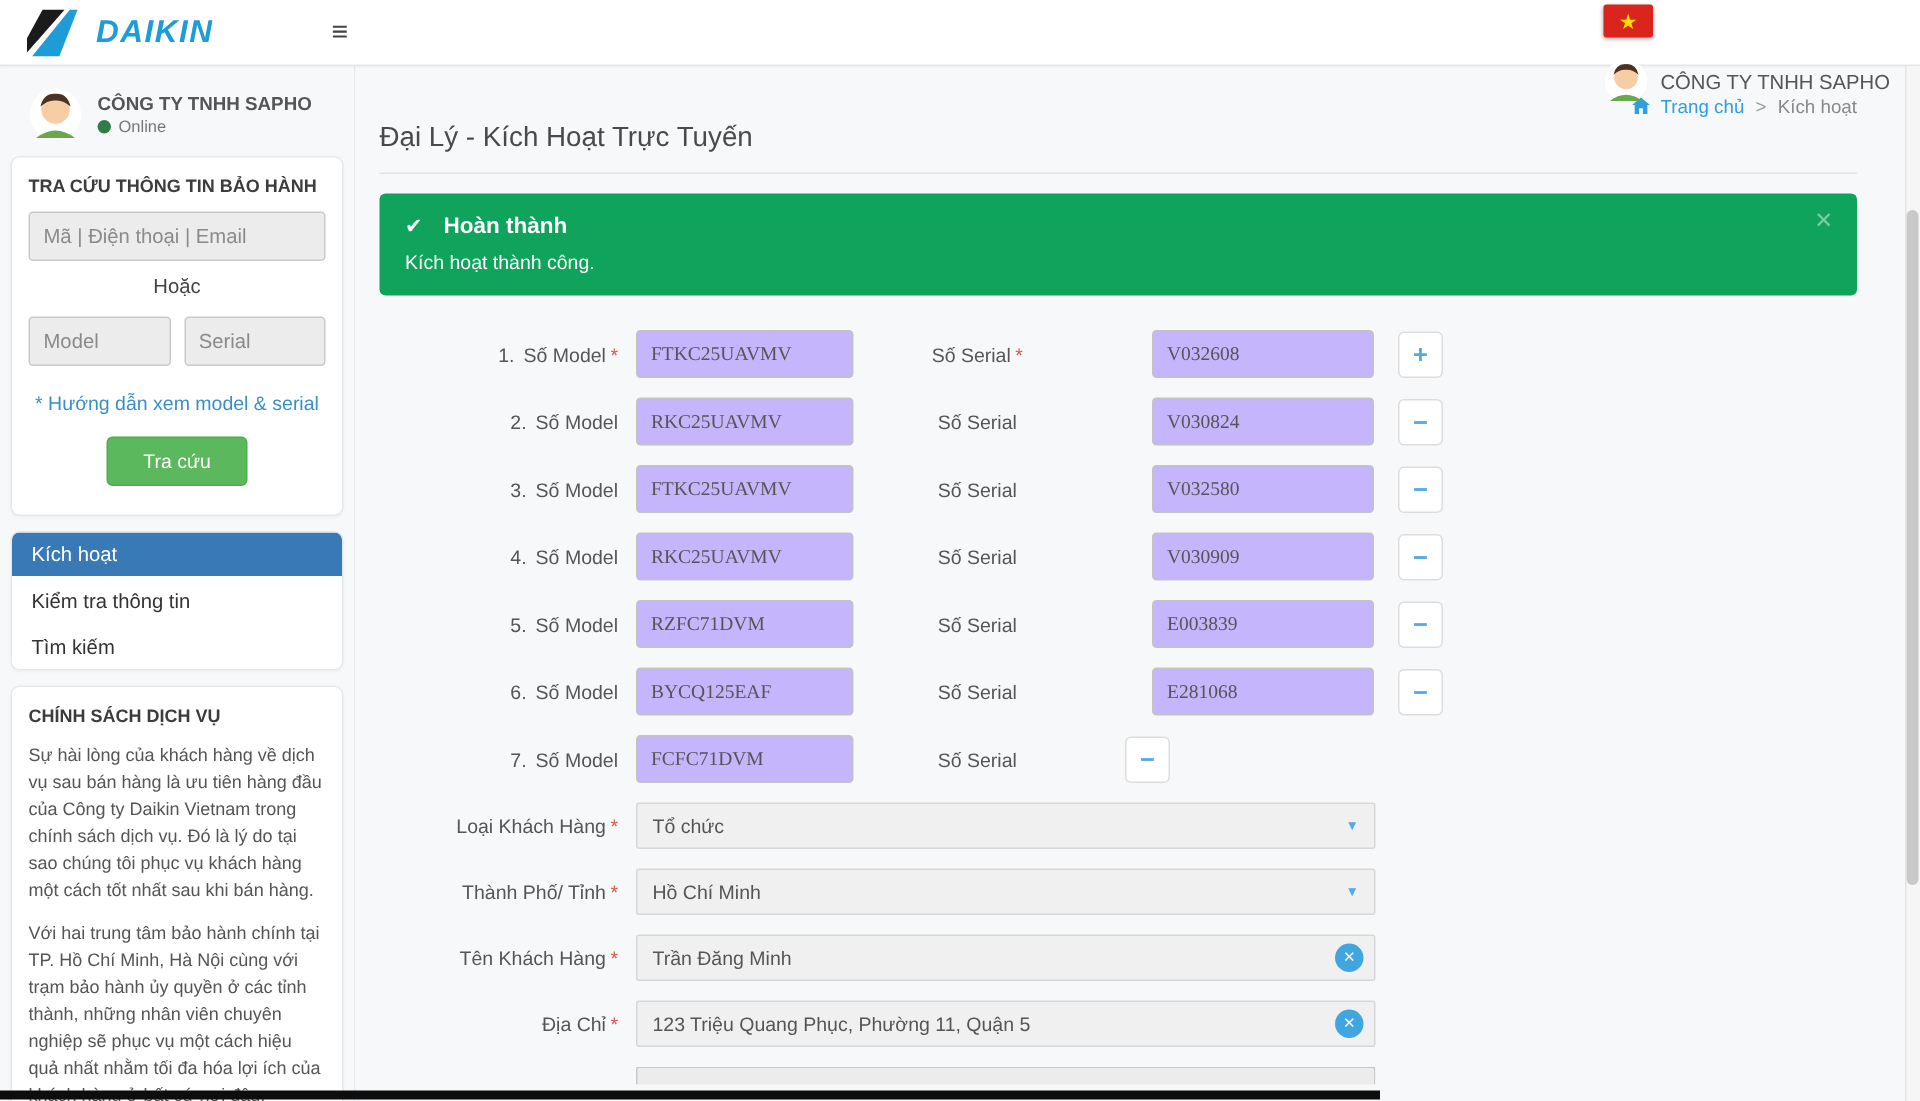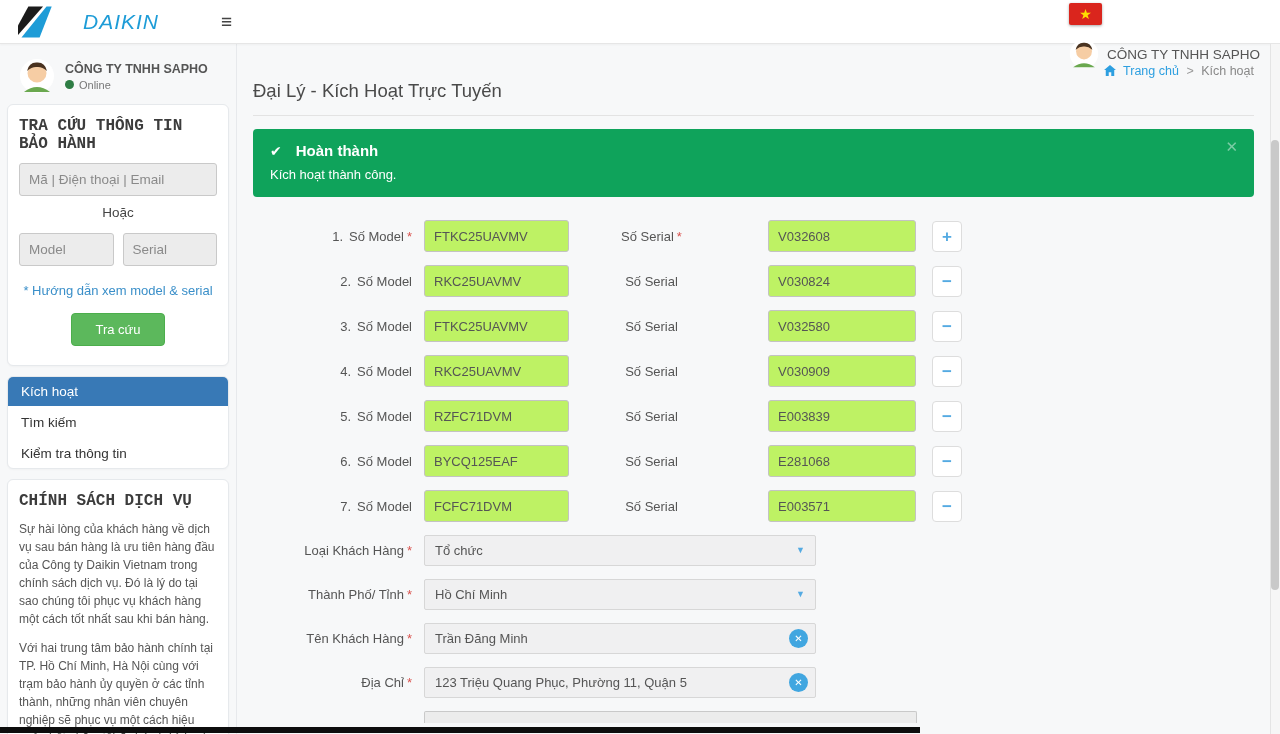--- a/index.html
+++ b/index.html
@@ -8,47 +8,47 @@
     font-family:"Liberation Sans","DejaVu Sans",sans-serif;
     background:#fff; color:#555; position:relative; font-size:13px;
   }
   
   .topbar {
     height:44px; background:#fff; display:flex; align-items:center;
     border-bottom:1px solid #e6e6e6; box-shadow:0 1px 2px rgba(0,0,0,.04);
     padding:0 20px 0 18px; position:relative; z-index:5;
   }
   .brand { display:flex; align-items:center; gap:8px; width:185px; }
-  .brand-text { font-size:21px; font-weight:normal; font-style:italic; color:#1e9cd7; letter-spacing:1px;margin-left:19px; }
+  .brand-text { font-size:21px; font-weight:bold; font-style:italic; color:#1e9cd7; letter-spacing:1px; }
   .hamburger { font-size:19px; color:#444; margin-left:18px; cursor:pointer; line-height:1; }
   .topbar-right { margin-left:auto; display:flex; align-items:flex-start; gap:14px;flex-direction:column; }
   .lang-label { color:#666; font-size:13.5px; }
   .flag {
     width:33px; height:22px; background:#da251d; border-radius:2px;
     display:flex; align-items:center; justify-content:center;
     box-shadow:0 1px 3px rgba(0,0,0,.35); color:#ffde00; font-size:14px;
   }
   .top-user { display:flex; align-items:center; gap:8px; color:#555; font-size:13.5px; }
   
   .layout { display:flex; height:690px; }
   .sidebar {
     width:237px; background:#f7f8f9; border-right:1px solid #e7e9ec;
     padding:6px 7px; flex-shrink:0; overflow:hidden;
   }
-  .main { flex:1; background:#f7f8f9; padding:0 26px 0 16px; position:relative; overflow:hidden; }
+  .main { flex:1; background:#f7f8f9; padding:0 42px 0 16px; position:relative; overflow:hidden; }
   
   .user-block { display:flex; align-items:center; gap:10px; padding:8px 12px 10px; background:#f7f8f9; }
   .user-name { font-size:12.5px; font-weight:bold; color:#555; }
   .user-status { display:flex; align-items:center; gap:5px; font-size:11px; color:#777; margin-top:3px; }
   .dot { width:9px; height:9px; border-radius:50%; background:#2e7d44; }
   .card {
     background:#fff; border:1px solid #e6e9ec; border-radius:6px;
     box-shadow:0 1px 2px rgba(0,0,0,.03); padding:12px 11px; margin-bottom:10px;
   }
-  .card-title { font-size:16px; font-weight:bold; color:#3c3c3c; margin-bottom:10px;font-family:Liberation Mono, monospace; }
+  .card-title { font-size:12px; font-weight:bold; color:#3c3c3c; margin-bottom:10px; }
   .s-input {
     width:100%; height:33px; background:#ececec; border:1px solid #c9c9c9;
     border-radius:3px; padding:0 9px; font-size:13.5px; color:#555;
     font-family:inherit; outline:none;
   }
   .s-input::placeholder { color:#8a8a8a; }
   .or-row { text-align:center; margin:9px 0; color:#444; font-size:13.5px; }
   .two-col { display:flex; gap:9px;margin-top:13px; }
   .guide-link { display:block; text-align:center; color:#3a8fc9; font-size:13px; margin:17px 0 0; text-decoration:none; }
   .search-btn {
@@ -80,31 +80,31 @@
   }
   .form { margin-top:23px; }
   .frow { display:flex; align-items:center; margin-bottom:13px; }
   .col-label { width:159px; text-align:right; font-size:13px; color:#555; }
   .idx { margin-right:6px; }
   .req { color:#d9534f; margin-left:3px; }
   .col-model { width:145px; margin-left:12px; }
   .col-serial-label { width:165px; text-align:center; font-size:13px; color:#555; }
   .col-serial { width:148px; margin-left:34px; }
   .g-input {
-    width:100%; height:32px; background:#bef264; border:1px solid #c3c3c3;
+    width:100%; height:32px; background:#c4b5fd; border:1px solid #c3c3c3;
     border-radius:3px; padding:0 9px; font-size:13px; color:#555;
-    font-family:Liberation Sans, sans-serif; outline:none;
+    font-family:Liberation Serif, serif; outline:none;
   }
   .row-btn {
     width:30px; height:31px; margin-left:16px; background:#fff;
     border:1px solid #ddd; border-radius:4px; color:#54aae2;
     font-size:17px; font-weight:bold; line-height:1; cursor:pointer;
     display:flex; align-items:center; justify-content:center; font-family:inherit;
   }
-  .wide-wrap { width:392px; margin-left:12px; position:relative; }
+  .wide-wrap { width:493px; margin-left:12px; position:relative; }
   .w-select, .w-input {
     width:100%; height:31px; background:#f0f0f1; border:1px solid #d7d7d7;
     border-radius:2px; padding:0 28px 0 10px; font-size:13px; color:#555;
     font-family:inherit; outline:none; display:flex; align-items:center;
   }
   .caret { position:absolute; right:11px; top:10px; font-size:9px; color:#54aae2; }
   .clear-ico {
     position:absolute; right:8px; top:6px; width:19px; height:19px; border-radius:50%;
     background:#41a6e0; color:#fff; font-size:10px; display:flex;
     align-items:center; justify-content:center; cursor:pointer;
@@ -172,22 +172,22 @@
       <div class="two-col">
         <input class="s-input" placeholder="Model" style="">
         <input class="s-input" placeholder="Serial" style="">
       </div>
       <a href="#" class="guide-link">* Hướng dẫn xem model &amp; serial</a>
       <button class="search-btn">Tra cứu</button>
     </div>
 
     <div class="menu-card">
       <div class="menu-item active">Kích hoạt</div>
+      <div class="menu-item">Kiểm tra thông tin</div>
       <div class="menu-item">Tìm kiếm</div>
-      <div class="menu-item">Kiểm tra thông tin</div>
     </div>
 
     <div class="card policy">
       <div class="card-title">CHÍNH SÁCH DỊCH VỤ</div>
       <p>Sự hài lòng của khách hàng về dịch vụ sau bán hàng là ưu tiên hàng đầu của Công ty Daikin Vietnam trong chính sách dịch vụ. Đó là lý do tại sao chúng tôi phục vụ khách hàng một cách tốt nhất sau khi bán hàng.</p>
       <p>Với hai trung tâm bảo hành chính tại TP. Hồ Chí Minh, Hà Nội cùng với trạm bảo hành ủy quyền ở các tỉnh thành, những nhân viên chuyên nghiệp sẽ phục vụ một cách hiệu quả nhất nhằm tối đa hóa lợi ích của khách hàng ở bất cứ nơi đâu.</p>
 
     </div>
   </div>
 
@@ -289,21 +289,20 @@
             <span>−</span>
           </button>
       </div>
 
       <div class="frow">
         <div class="col-label">
           <span class="idx">7.</span><span>Số Model</span>
         </div>
         <div class="col-model"><input class="g-input" readonly="" value="FCFC71DVM" style=""></div>
         <div class="col-serial-label"><span>Số Serial</span></div>
-        <div class="col-serial"><input class="g-input" readonly="" value="E003571" style=""></div>
         <button class="row-btn">
             <span>−</span>
           </button>
       </div>
 
       <div class="frow">
         <div class="col-label">
           <span>Loại Khách Hàng</span><span class="req">*</span>
         </div>
         <div class="wide-wrap">

